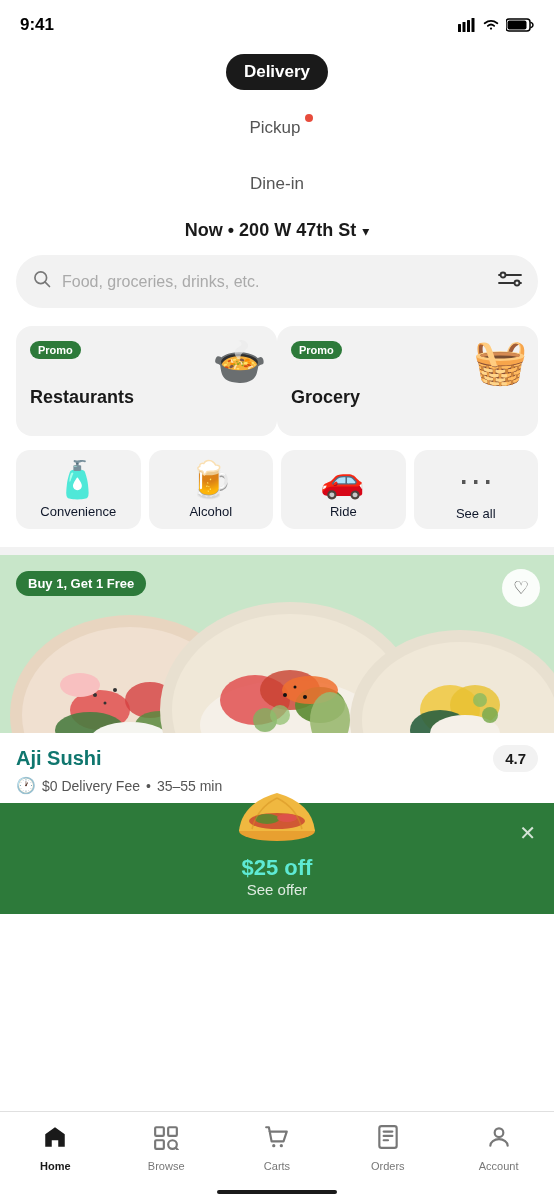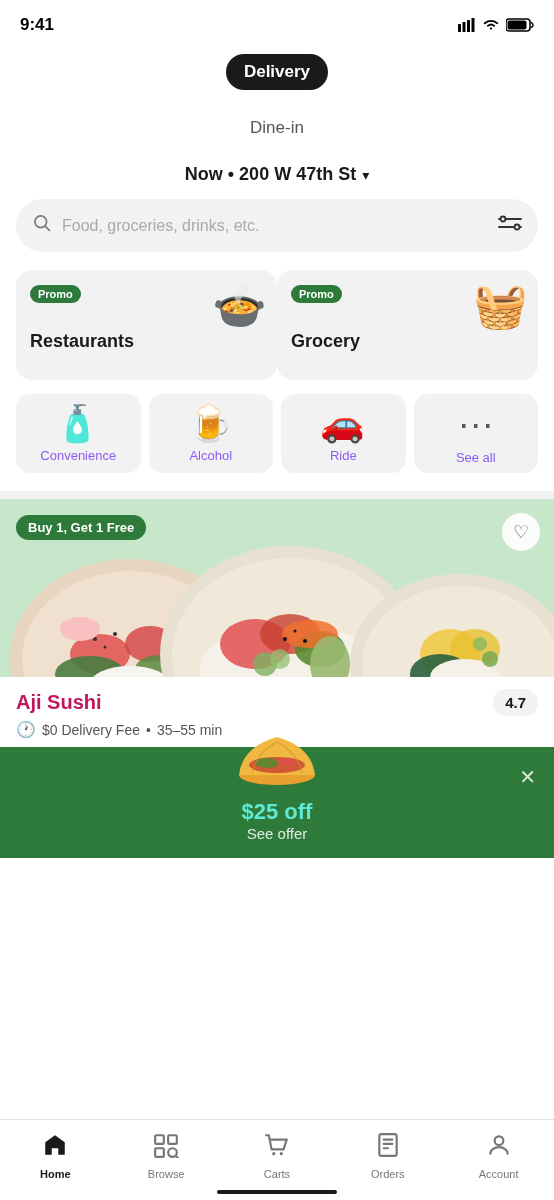--- a/index.html
+++ b/index.html
@@ -163,21 +163,21 @@
       align-items: center;
       gap: 6px;
     }
     .category-card-small .small-emoji {
       font-size: 36px;
       line-height: 1;
     }
     .category-card-small .small-label {
       font-size: 13px;
       font-weight: 500;
-      color: #8b5cf6;
+      color: #0f172a;
       text-align: center;
     }
     .see-all-dots {
       font-size: 22px;
       color: #555;
       line-height: 1;
       margin-bottom: 2px;
     }
 
     
@@ -227,21 +227,21 @@
     }
     .restaurant-name-row {
       display: flex;
       justify-content: space-between;
       align-items: center;
       margin-bottom: 4px;
     }
     .restaurant-name {
       font-size: 20px;
       font-weight: 700;
-      color: #be185d;
+      color: #0f766e;
     }
     .rating-badge {
       background: #f2f2f2;
       border-radius: 20px;
       padding: 5px 12px;
       font-size: 15px;
       font-weight: 600;
       color: #1a1a1a;
     }
     .restaurant-meta {
@@ -295,21 +295,21 @@
     .bottom-nav {
       position: fixed;
       bottom: 0;
       left: 0;
       width: 554px;
       background: #fff;
       border-top: 1px solid #e0e0e0;
       display: flex;
       justify-content: space-around;
       align-items: flex-start;
-      padding: 12px 0 20px;
+      padding: 12px 0 28px;
     }
     .nav-item {
       display: flex;
       flex-direction: column;
       align-items: center;
       gap: 4px;
       cursor: pointer;
       min-width: 60px;
     }
     .nav-icon {
@@ -371,20 +371,24 @@
       <rect x="1.5" y="2.5" width="19" height="9" rx="2" fill="#000"></rect>
       <path d="M25 4.5 Q27 5 27 7 Q27 9 25 9.5" stroke="#000" stroke-width="1.5" fill="none" stroke-linecap="round"></path>
     </svg>
   </div>
 </div>
 
 <div class="tab-switcher">
   <button class="tab-btn active">
     <span>Delivery</span>
   </button>
+  <button class="tab-btn" style="padding-right:22px;">
+    <span>Pickup</span>
+    <span class="tab-dot"></span>
+  </button>
   <button class="tab-btn">
     <span>Dine-in</span>
   </button>
 </div>
 
 <div class="address-bar">
   <span class="address-text">Now • 200 W 47th St</span>
   <span class="chevron-down">▾</span>
 </div>
 

